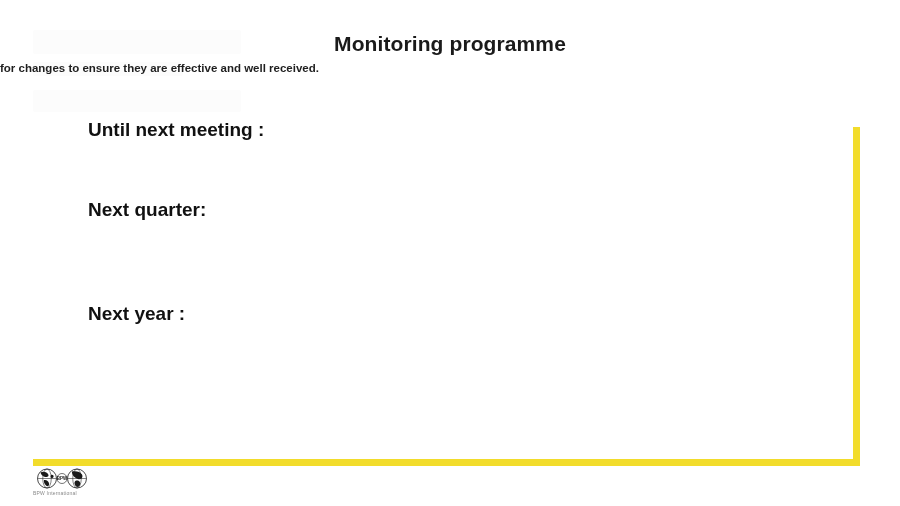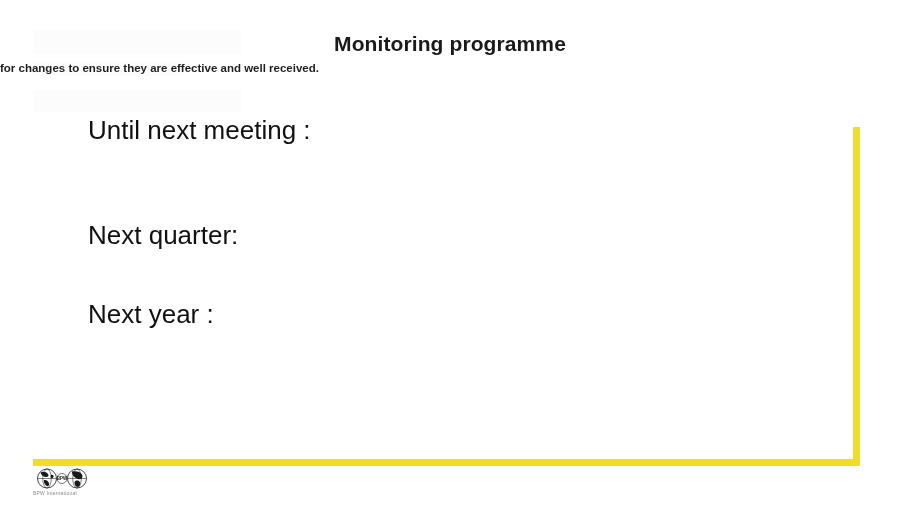--- a/index.html
+++ b/index.html
@@ -50,28 +50,28 @@
     font-size: 11.5px;
     font-weight: 600;
     color: #1f1f1f;
     line-height: 14px;
   }
 
   
   .body-line {
     position: absolute;
     left: 88px;
-    font-size: 26px;
-    font-weight: 400;
+    font-size: 19px;
+    font-weight: 700;
     color: #111111;
     line-height: 24px;
     white-space: nowrap;
   }
   .line-0 { top: 118px; }
-  .line-1 { top: 223px; }
+  .line-1 { top: 198px; }
   .line-2 { top: 302px; }
 
   
   .bar-vertical {
     position: absolute;
     left: 853px;
     top: 127px;
     width: 7px;
     height: 339px;
     background: #f2dc2b;

